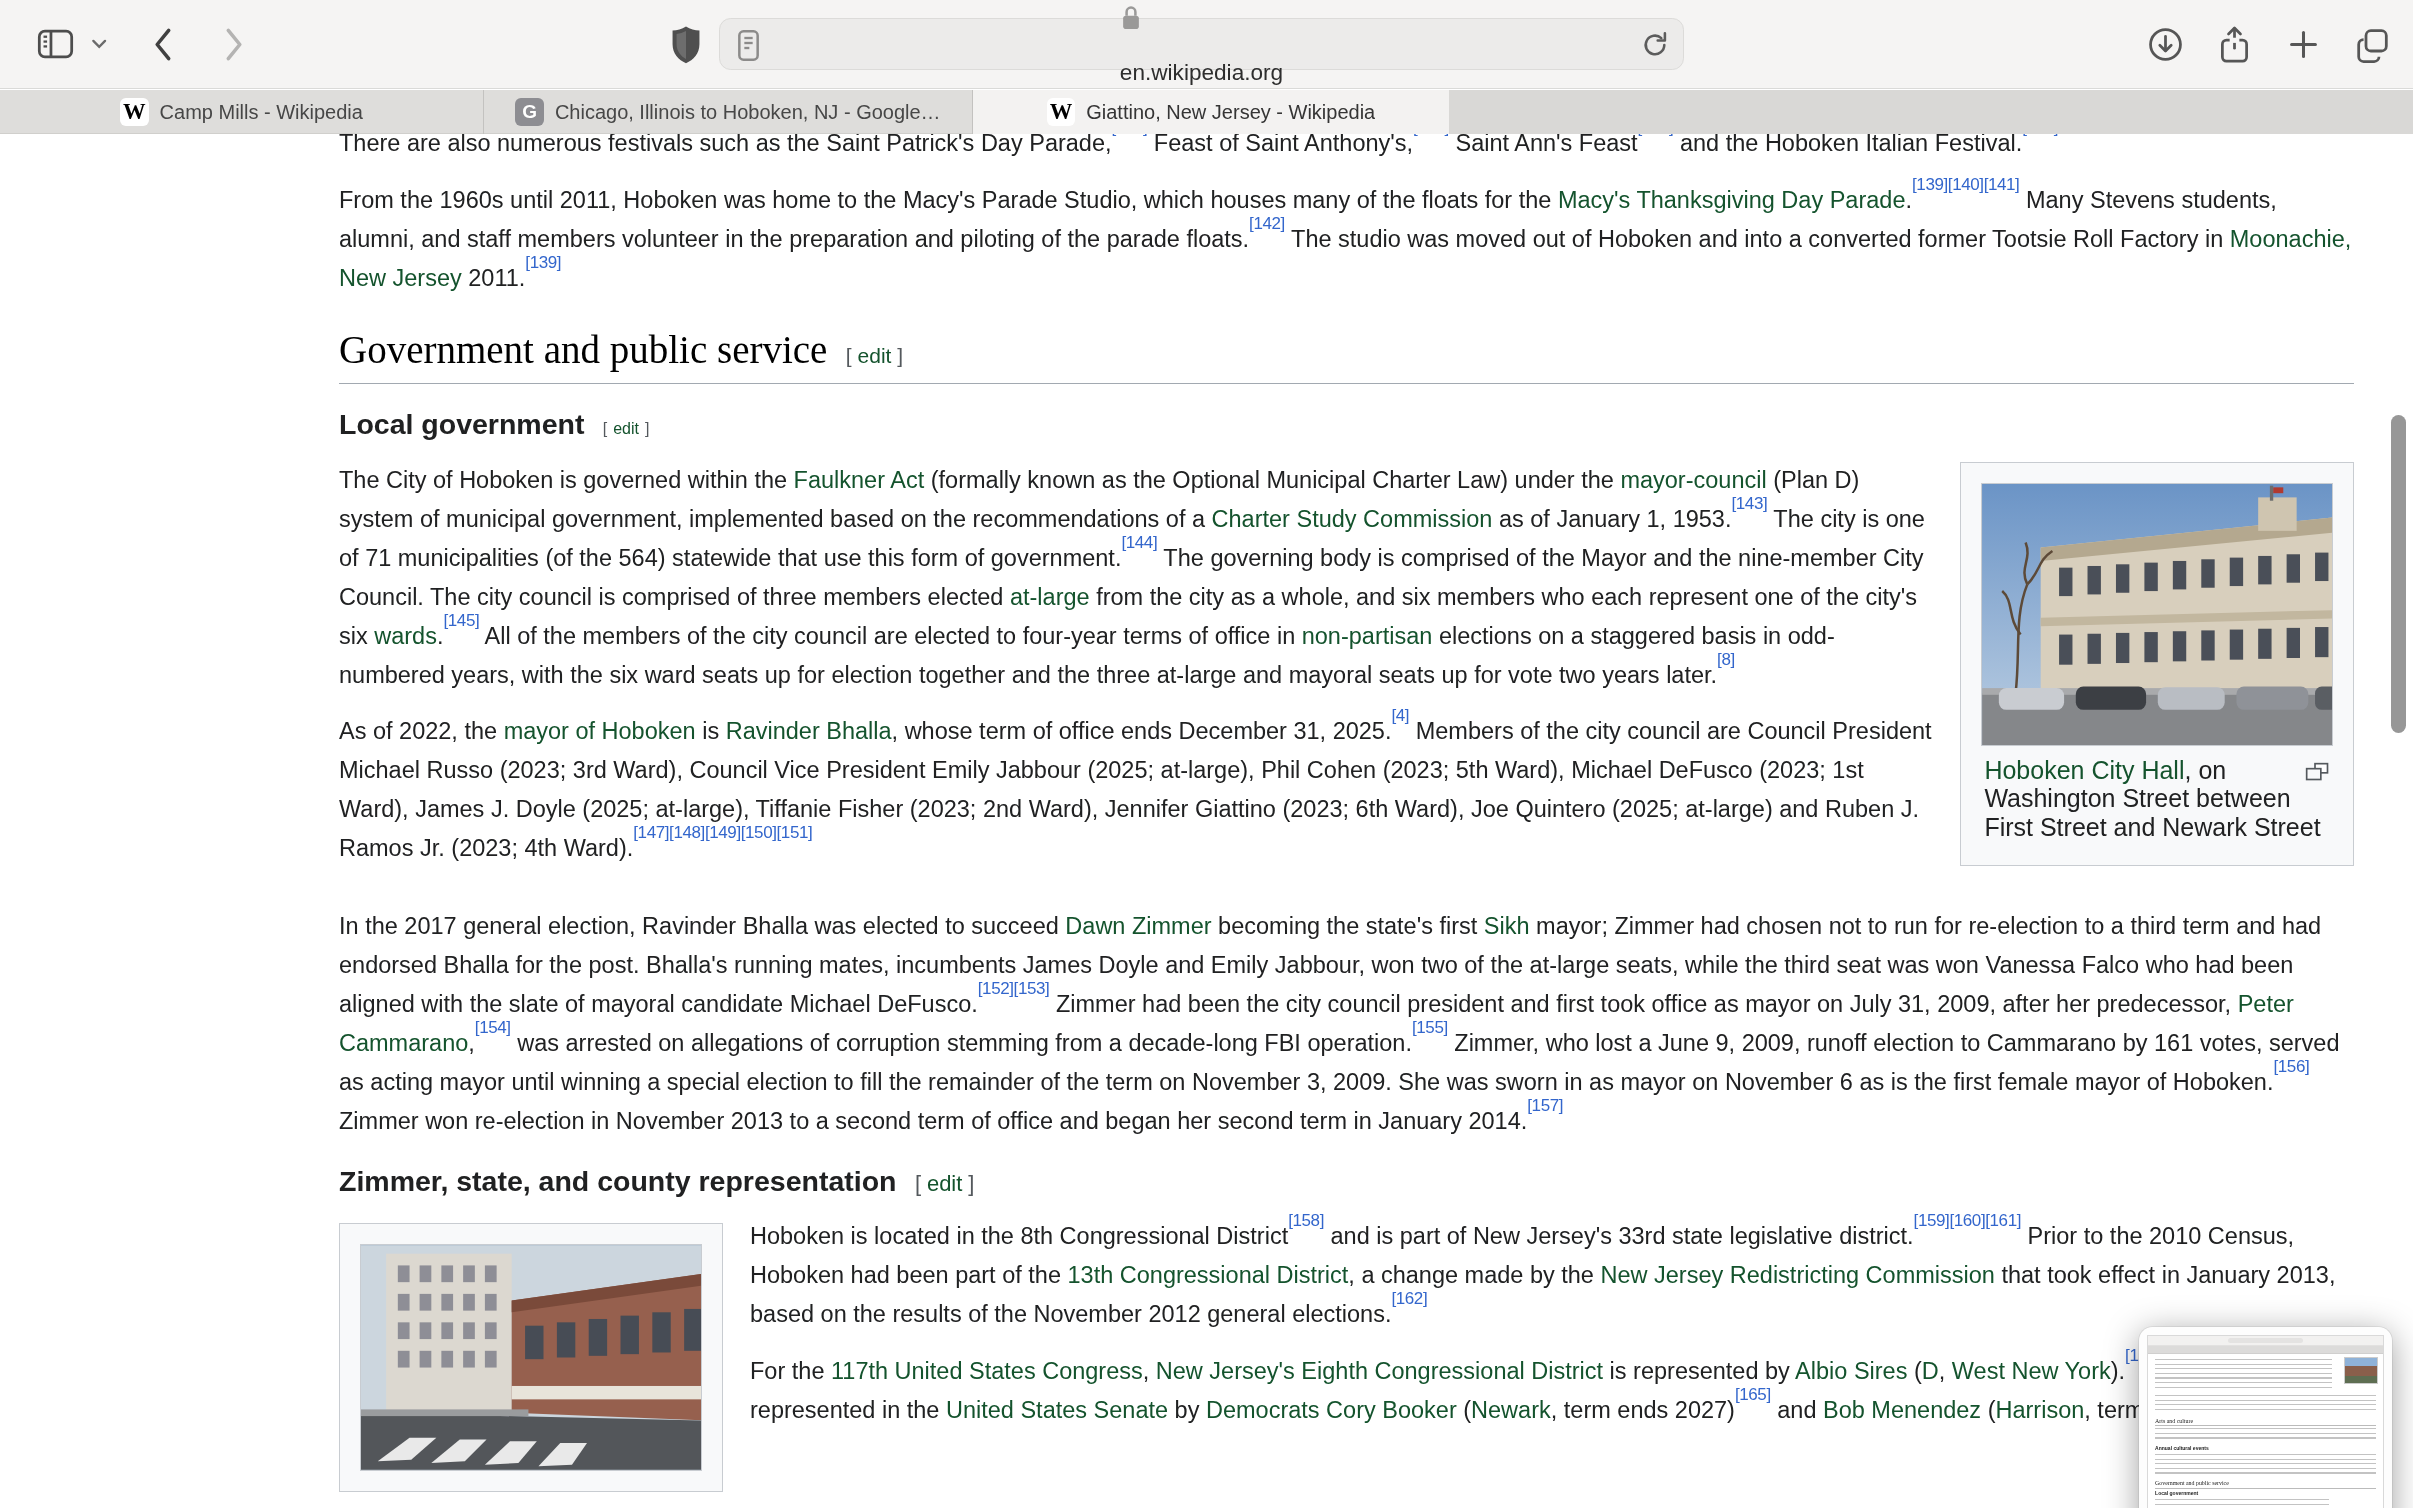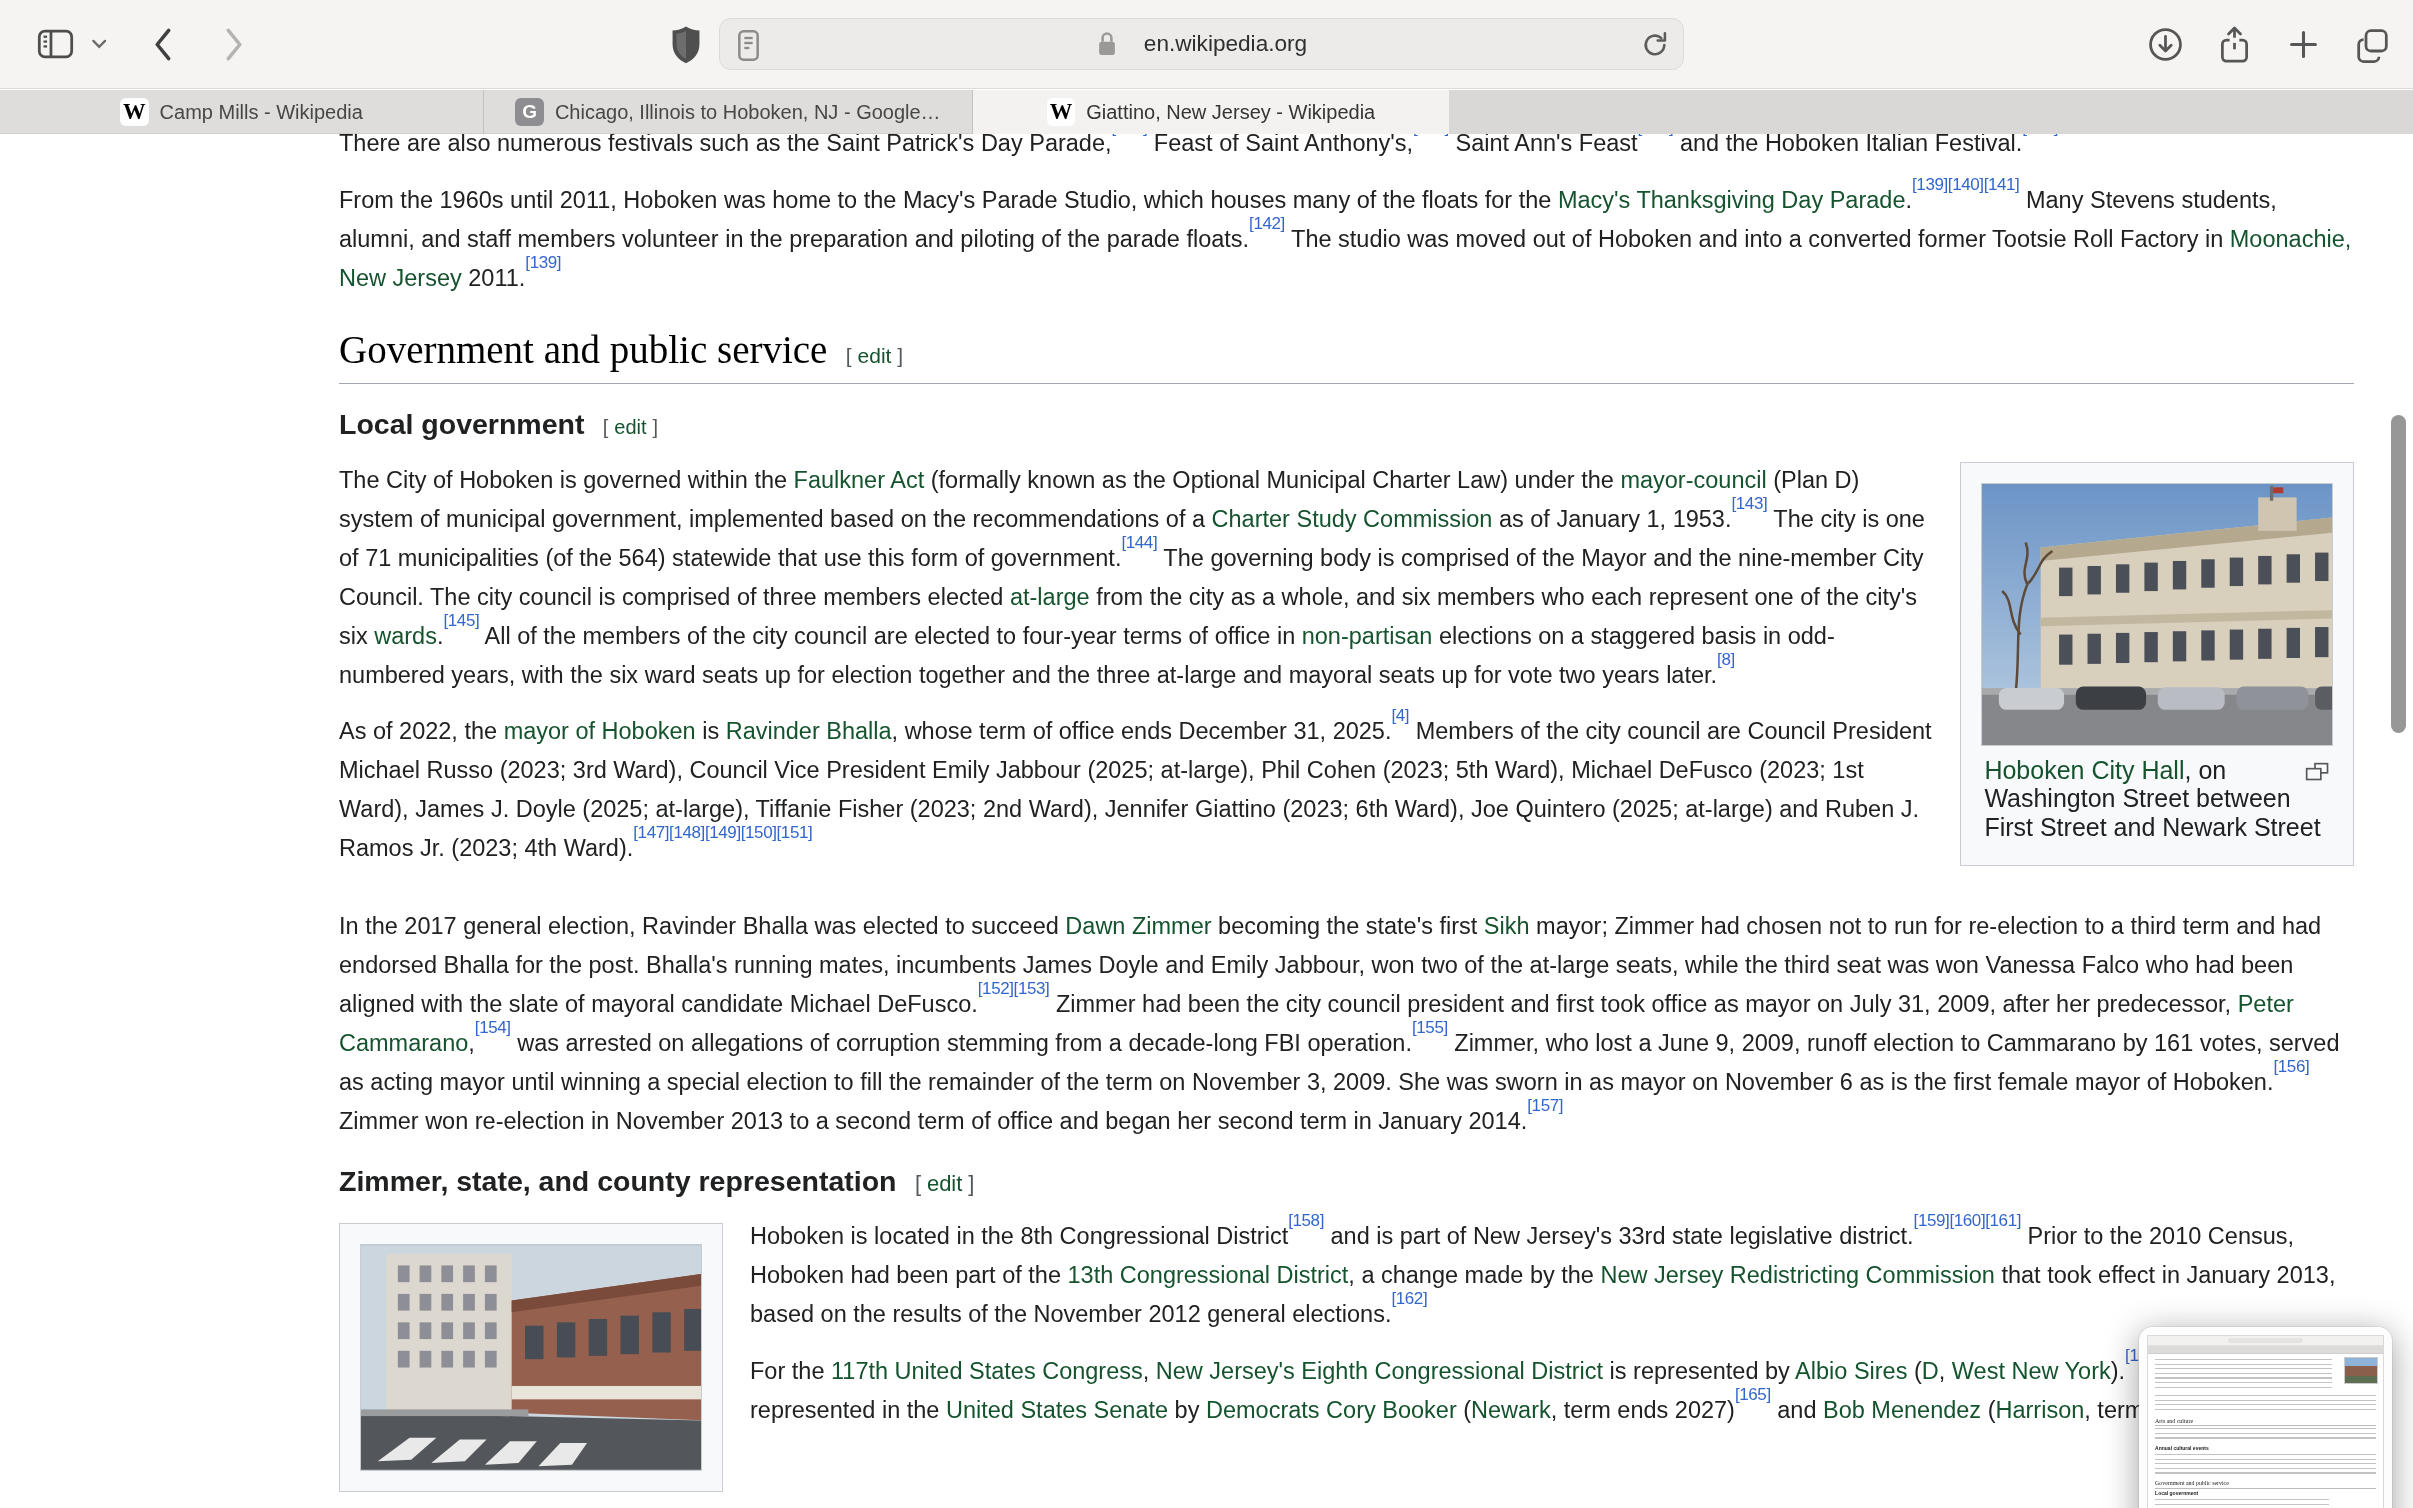--- a/index.html
+++ b/index.html
@@ -11,21 +11,21 @@
   .toolbar { position:absolute; top:0; left:0; width:2413px; height:89px;
              background:#f5f4f3; border-bottom:0.8px solid #dadad8;
              display:flex; align-items:center; }
   .tbgroup { display:flex; align-items:center; }
   .icon-btn { display:flex; align-items:center; justify-content:center; border:none; background:transparent; }
   .icon-btn svg { display:block; }
   .sep-chev { margin-left:5px; }
   .urlfield { position:absolute; left:719px; top:18.4px; width:965px; height:52px;
               background:#eceaе9; background:#ecebea; border:0.8px solid #dcdbd9; border-radius:11.7px;
               display:flex; align-items:center; justify-content:center; }
-  .urlcenter { display:flex; align-items:center; gap:26px; }
+  .urlcenter { display:flex; gap:26px;flex-direction:column; }
   .urltext { font-size:22.6px; color:#2e2e2e; }
   .reader-btn { position:absolute; left:15px; top:8.4px; }
   .reload-btn { position:absolute; right:13.4px; top:10px; }
   .right-icons { position:absolute; right:18.4px; top:0; height:89px; display:flex; align-items:center; gap:25px; }
 
   
   .tabbar { position:absolute; top:90px; left:0; width:2413px; height:44px; display:flex; background:#d9d8d6; }
   .tab { height:44px; display:flex; align-items:center; justify-content:center; gap:11px;
          font-size:20px; color:#474747; background:#dedddb; border-right:0.8px solid #c3c2c0;
          box-shadow: inset 0 -0.8px 0 #cbcac8; overflow:hidden; white-space:nowrap; }
@@ -202,21 +202,21 @@
 
       <p class="wp cut-top">There are also numerous festivals such as the Saint Patrick's Day Parade,<sup class="ref">[135]</sup> Feast of Saint Anthony's,<sup class="ref">[136]</sup> Saint Ann's Feast<sup class="ref">[137]</sup> and the Hoboken Italian Festival.<sup class="ref">[138]</sup></p>
 
       <p class="wp">From the 1960s until 2011, Hoboken was home to the Macy's Parade Studio, which houses many of the floats for the <a class="wl">Macy's Thanksgiving Day Parade</a>.<sup class="ref">[139]</sup><sup class="ref">[140]</sup><sup class="ref">[141]</sup> Many Stevens students, alumni, and staff members volunteer in the preparation and piloting of the parade floats.<sup class="ref">[142]</sup> The studio was moved out of Hoboken and into a converted former Tootsie Roll Factory in <a class="wl">Moonachie, New Jersey</a> 2011.<sup class="ref">[139]</sup></p>
 
       <h2 class="wp">
         <span>Government and public service</span><span class="editsection"><span class="br">[</span><a class="wl">edit</a><span class="br">]</span></span>
       </h2>
 
       <h3 class="wp">
-        <span>Local government</span><span class="editsection" style="font-size:20px;"><span class="br">[</span><a class="wl">edit</a><span class="br">]</span></span>
+        <span>Local government</span><span class="editsection" style="font-size:16px;"><span class="br">[</span><a class="wl">edit</a><span class="br">]</span></span>
       </h3>
 
       <div class="thumb thumb-right">
         <div class="photo">
           <svg width="375" height="261" viewBox="0 0 448 312">
             <defs>
               <linearGradient id="sky1" x1="0" y1="0" x2="0" y2="1">
                 <stop offset="0" stop-color="#6b94c6"></stop>
                   <stop offset="1" stop-color="#bccfe3"></stop>
               </linearGradient>

